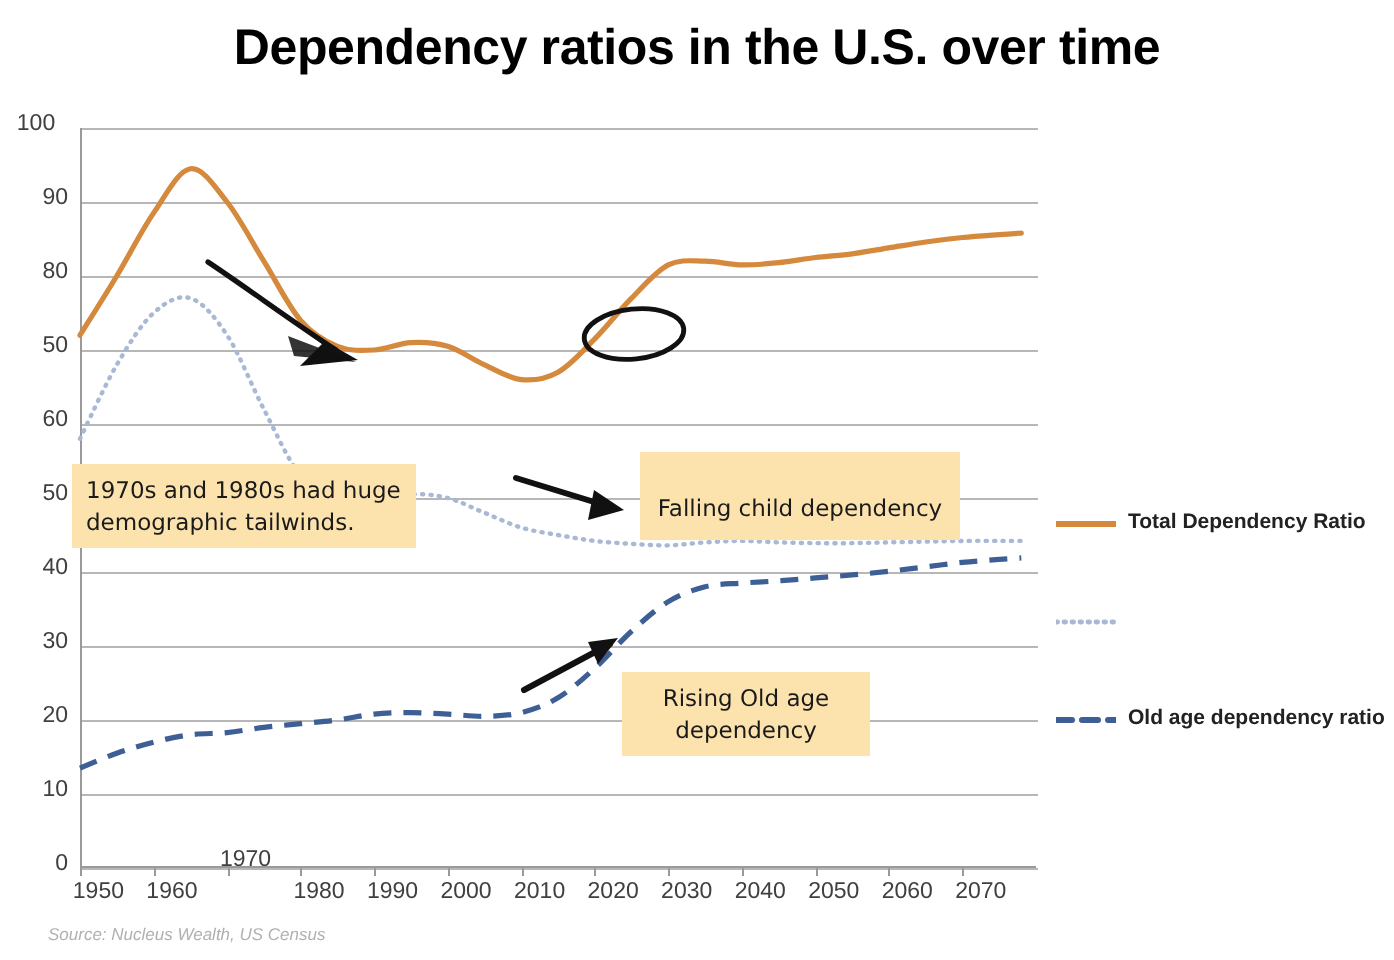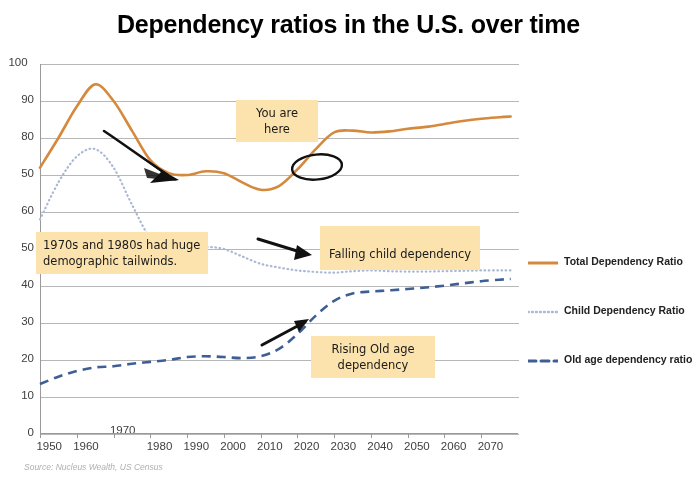--- a/index.html
+++ b/index.html
@@ -144,23 +144,20 @@
       <path d="M258,239 L307,254" stroke="#111" stroke-width="3" fill="none" stroke-linecap="round"></path>
       <path d="M297,245 L312,255 L294,260 Z" fill="#111"></path>
     </g>
 
     <g>
       <path d="M262,345 L305,322" stroke="#111" stroke-width="3" fill="none" stroke-linecap="round"></path>
       <path d="M294,321 L309,319 L299,332 Z" fill="#111"></path>
     </g>
   </svg>
 
-  <div class="note" style="left:236px;top:100px;width:82px;">
-    <span>You are here</span>
-  </div>
 
   <div class="note left" style="left:36px;top:232px;width:172px;">
     <span>1970s and 1980s had huge demographic tailwinds.</span>
   </div>
 
   <div class="note" style="left:320px;top:226px;width:160px;padding-top:20px;padding-bottom:8px;">
     <span>Falling child dependency</span>
   </div>
 
   <div class="note" style="left:311px;top:336px;width:124px;">
@@ -171,21 +168,20 @@
       <div class="legend-row">
         <span class="legend-key"><svg width="30" height="12" viewBox="0 0 30 12">
             <line x1="0" y1="6" x2="30" y2="6" stroke="#d4893c" stroke-width="3" stroke-linecap="round"></line>
           </svg></span>
         <span class="legend-text">Total Dependency Ratio</span>
       </div>
       <div class="legend-row">
         <span class="legend-key"><svg width="30" height="12" viewBox="0 0 30 12">
             <line x1="0" y1="6" x2="30" y2="6" stroke="#a9b8d4" stroke-width="2.4" stroke-dasharray="0.8 3.2" stroke-linecap="round"></line>
           </svg></span>
-        <span class="legend-text">Child Dependency Ratio</span>
       </div>
       <div class="legend-row">
         <span class="legend-key"><svg width="30" height="12" viewBox="0 0 30 12">
             <line x1="0" y1="6" x2="30" y2="6" stroke="#3e5f96" stroke-width="3" stroke-dasharray="8 5" stroke-linecap="round"></line>
           </svg></span>
         <span class="legend-text">Old age dependency ratio</span>
       </div>
     </div>
 
   <div class="source">Source: Nucleus Wealth, US Census</div>

